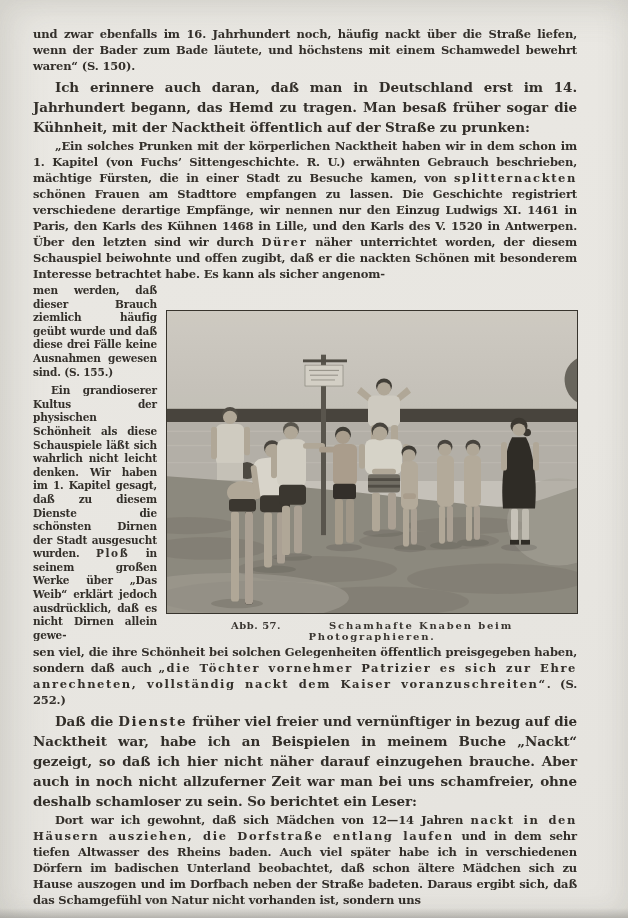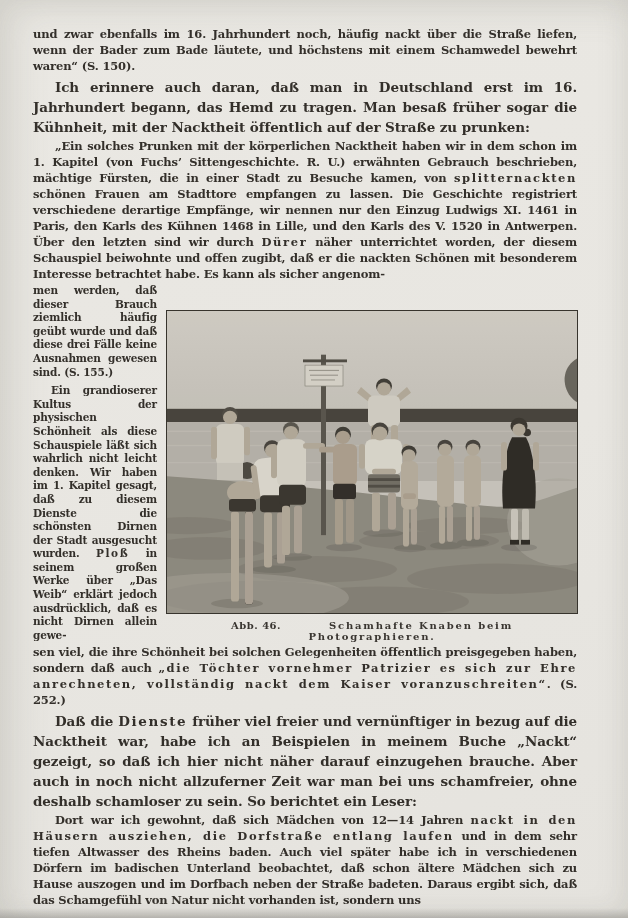--- a/index.html
+++ b/index.html
@@ -40,21 +40,21 @@
     background:linear-gradient(to bottom,rgba(0,0,0,0),rgba(88,86,82,0.28));
   }
 </style>
 </head>
 <body>
 
 <div class="page">
 
   <p class="petit"><span>und zwar ebenfalls im 16. Jahrhundert noch, häufig nackt über die Straße liefen, wenn der Bader zum Bade läutete, und höchstens mit einem Schamwedel bewehrt waren“ (S. 150).</span></p>
 
-  <p class="main ind"><span>Ich erinnere auch daran, daß man in Deutschland erst im 16. Jahrhundert begann, das Hemd zu tragen. Man besaß früher sogar die Kühnheit, mit der Nacktheit öffentlich auf der Straße zu prunken:</span></p>
+  <p class="main ind"><span>Ich erinnere auch daran, daß man in Deutschland erst im 14. Jahrhundert begann, das Hemd zu tragen. Man besaß früher sogar die Kühnheit, mit der Nacktheit öffentlich auf der Straße zu prunken:</span></p>
 
   <p class="petit ind"><span>„Ein solches Prunken mit der körperlichen Nacktheit haben wir in dem schon im 1. Kapitel (von Fuchs’ Sittengeschichte. R. U.) erwähnten Gebrauch beschrieben, mächtige Fürsten, die in einer Stadt zu Besuche kamen, von </span><span class="sp">splitternackten</span><span> schönen Frauen am Stadttore empfangen zu lassen. Die Geschichte registriert verschiedene derartige Empfänge, wir nennen nur den Einzug Ludwigs XI. 1461 in Paris, den Karls des Kühnen 1468 in Lille, und den Karls des V. 1520 in Antwerpen. Über den letzten sind wir durch </span><span class="sp">Dürer</span><span> näher unterrichtet worden, der diesem Schauspiel beiwohnte und offen zugibt, daß er die nackten Schönen mit besonderem Interesse betrachtet habe. Es kann als sicher angenom-</span></p>
 
   <div class="row">
     <div class="leftcol">
       <p class="colp"><span>men werden, daß dieser Brauch ziemlich häufig geübt wurde und daß diese drei Fälle keine Ausnahmen gewesen sind. (S. 155.)</span></p>
       <p class="colp ind2"><span>Ein grandioserer Kultus der physischen Schönheit als diese Schauspiele läßt sich wahrlich nicht leicht denken. Wir haben im 1. Kapitel gesagt, daß zu diesem Dienste die schönsten Dirnen der Stadt ausgesucht wurden. </span><span class="sp">Ploß</span><span> in seinem großen Werke über „Das Weib“ erklärt jedoch ausdrücklich, daß es nicht Dirnen allein gewe-</span></p>
     </div>
 
     <figure>
@@ -208,21 +208,21 @@
             <rect x="334" y="138" width="6" height="30" rx="3" fill="#b3a999"></rect>
             <rect x="366" y="138" width="6" height="30" rx="3" fill="#b3a999"></rect>
             <circle cx="352" cy="121" r="8.5" fill="#38342e"></circle>
             <circle cx="360" cy="128" r="4" fill="#38342e"></circle>
             <circle cx="352" cy="125" r="6.5" fill="#b3a999"></circle>
           </g>
 
           <rect x="0" y="0" width="410" height="318" fill="#8d897f" opacity="0.05"></rect>
         </svg>
       </div>
-      <figcaption class="caption"><span class="caplabel">Abb. 46.</span><span class="capsp">Schamhafte Knaben beim Photographieren.</span></figcaption>
+      <figcaption class="caption"><span class="caplabel">Abb. 57.</span><span class="capsp">Schamhafte Knaben beim Photographieren.</span></figcaption>
     </figure>
   </div>
 
   <p class="petit"><span>sen viel, die ihre Schönheit bei solchen Gelegenheiten öffentlich preisgegeben haben, sondern daß auch </span><span class="sp">„die Töchter vornehmer Patrizier es sich zur Ehre anrechneten, vollständig nackt dem Kaiser voranzuschreiten“.</span><span> (S. 252.)</span></p>
 
   <p class="main ind"><span>Daß die </span><span class="sp">Dienste</span><span> früher viel freier und vernünftiger in bezug auf die Nacktheit war, habe ich an Beispielen in meinem Buche „Nackt“ gezeigt, so daß ich hier nicht näher darauf einzugehen brauche. Aber auch in noch nicht allzuferner Zeit war man bei uns schamfreier, ohne deshalb schamloser zu sein. So berichtet ein Leser:</span></p>
 
 
   <p class="petit ind"><span>Dort war ich gewohnt, daß sich Mädchen von 12—14 Jahren </span><span class="sp">nackt in den Häusern ausziehen, die Dorfstraße entlang laufen</span><span> und in dem sehr tiefen Altwasser des Rheins baden. Auch viel später habe ich in verschiedenen Dörfern im badischen Unterland beobachtet, daß schon ältere Mädchen sich zu Hause auszogen und im Dorfbach neben der Straße badeten. Daraus ergibt sich, daß das Schamgefühl von Natur nicht vorhanden ist, sondern uns </span></p>
 

